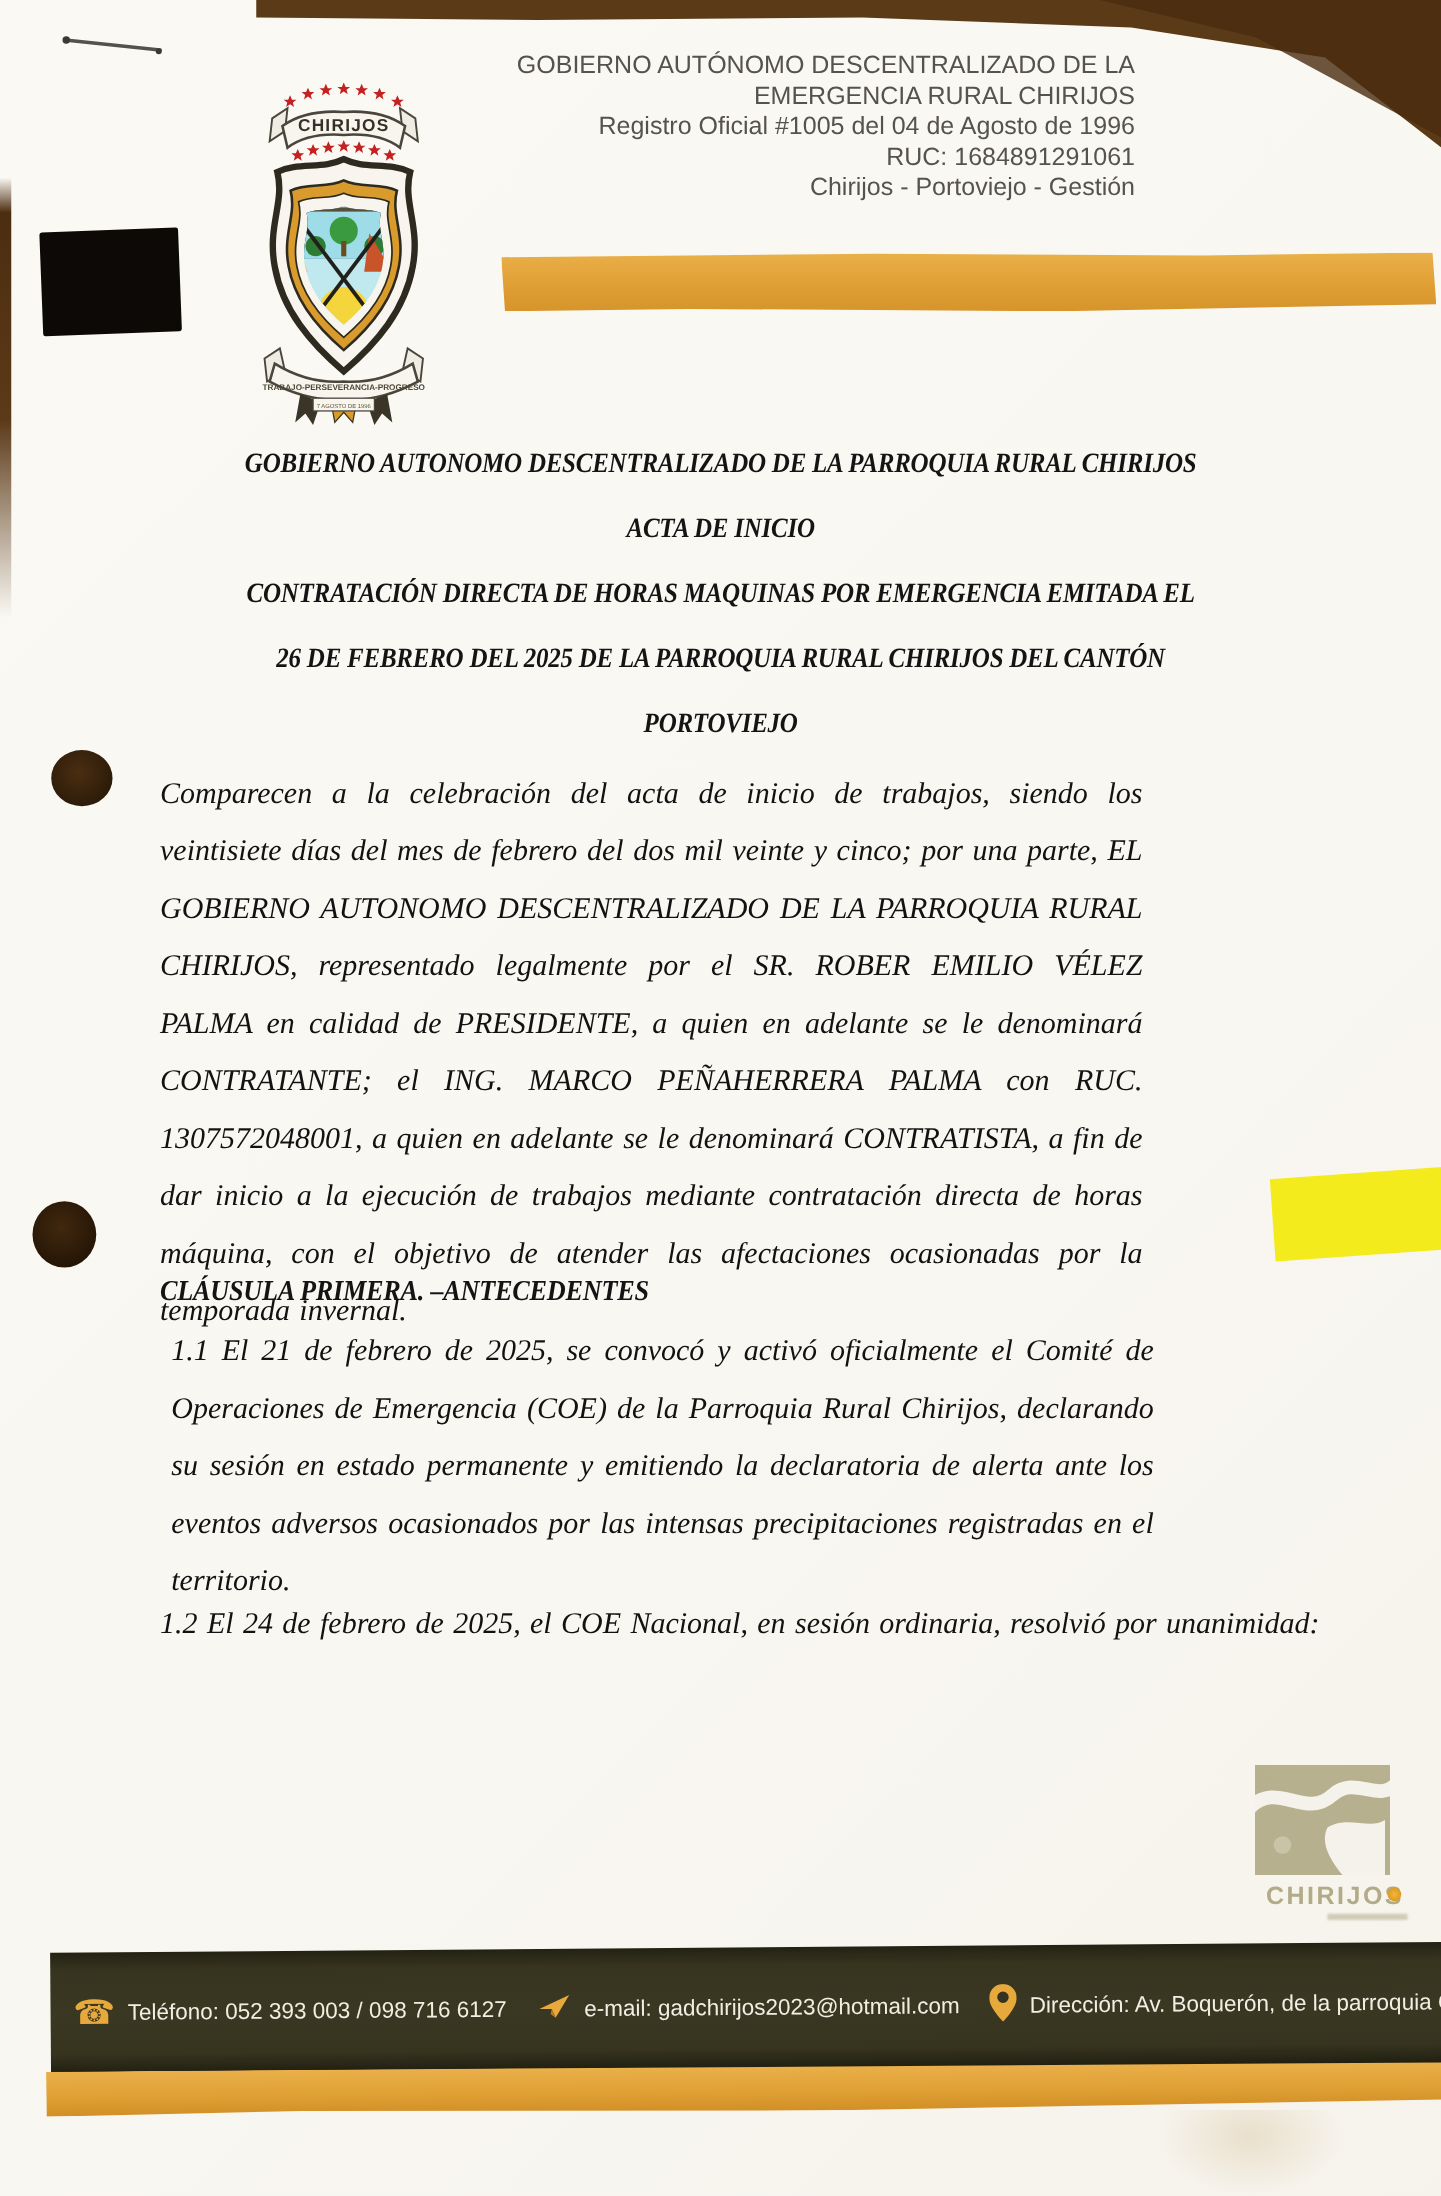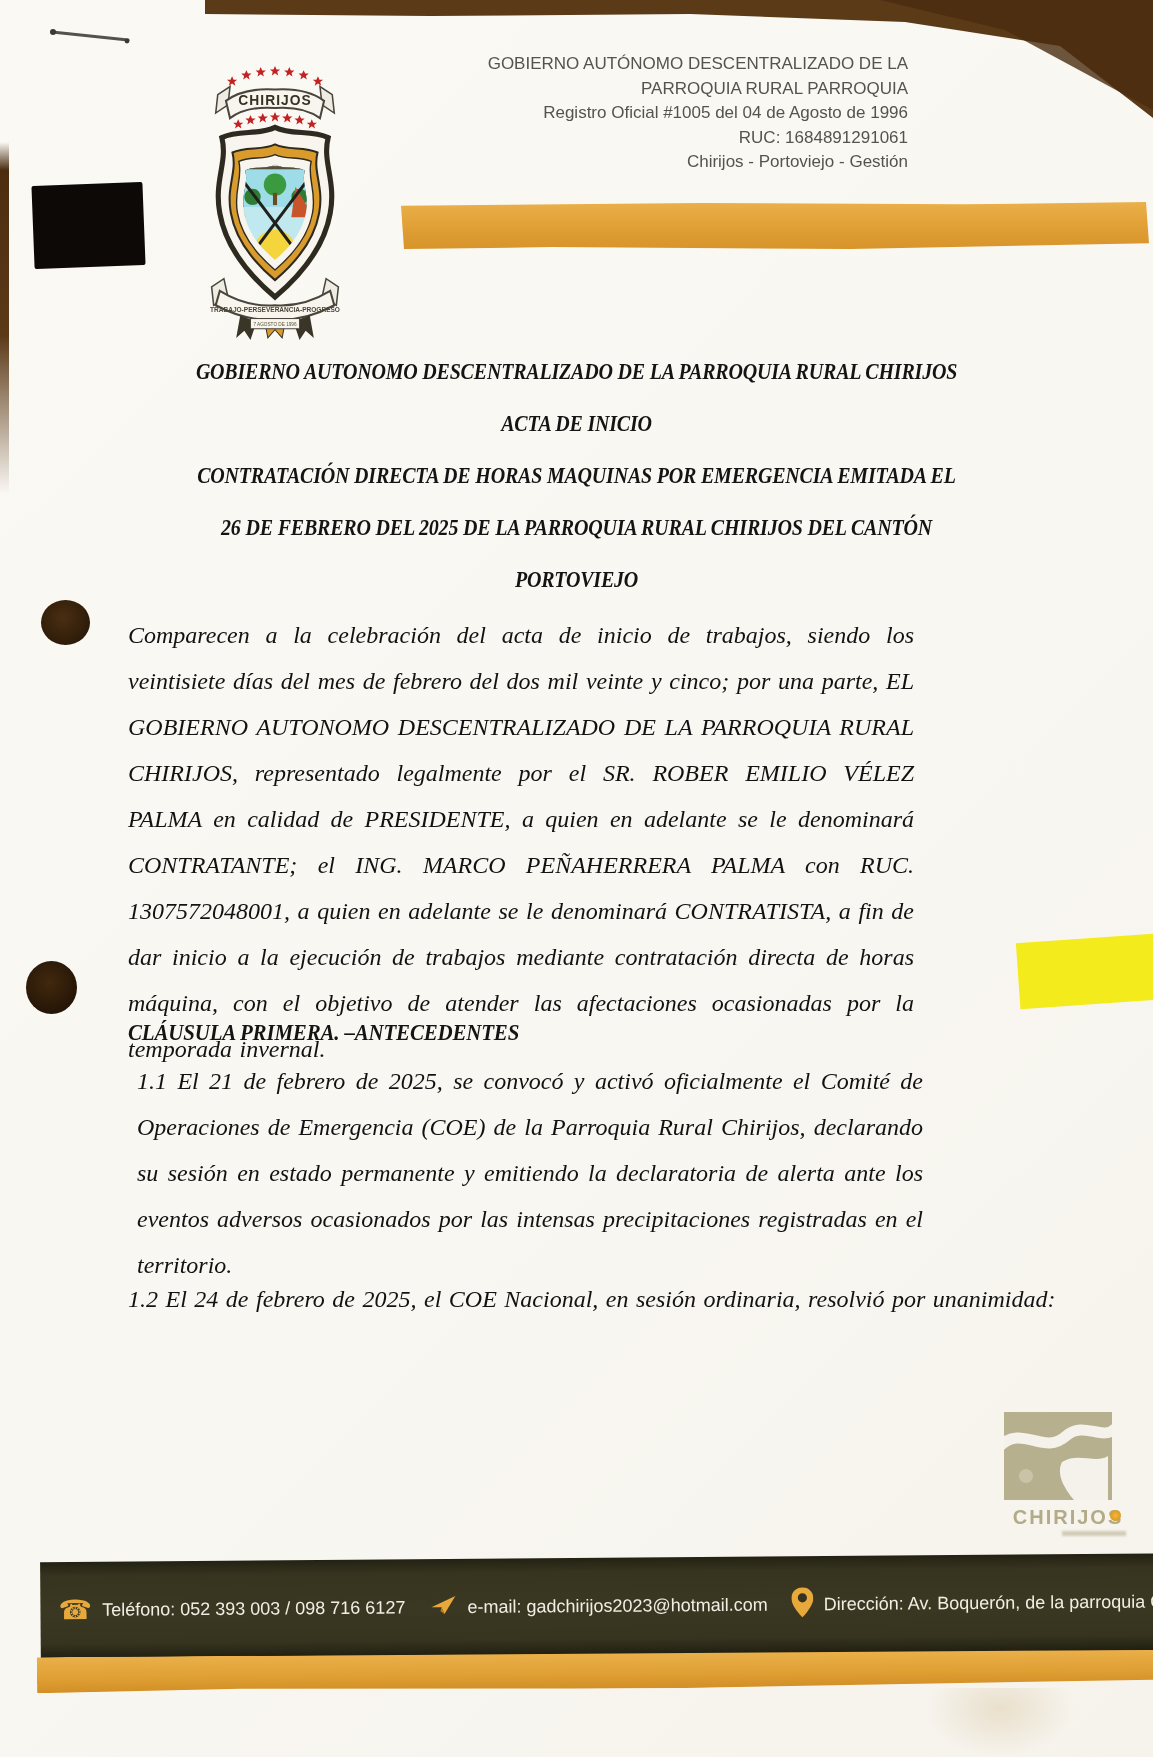--- a/index.html
+++ b/index.html
@@ -21,22 +21,22 @@
   .hole-2{left:26px;top:961px;width:51px;height:53px;
     background:radial-gradient(circle at 45% 40%,#41280e 0%,#2c1a08 55%,#190e04 100%);}
   .yellow-highlight{position:absolute;left:1018px;top:938px;width:150px;height:66px;
     background:#f2ea10;transform:rotate(-4deg);opacity:.95;}
   .speck{position:absolute;left:300px;top:1680px;width:5px;height:8px;background:#2a3340;
     border-radius:50%;transform:rotate(15deg);}
   .bottom-smudge{position:absolute;left:925px;top:1688px;width:150px;height:69px;
     background:radial-gradient(ellipse at 50% 30%,rgba(208,185,140,.35) 0%,rgba(208,185,140,0) 70%);}
   
   .crest{position:absolute;left:192px;top:64px;width:166px;height:276px;}
-  .header-text{position:absolute;left:400px;top:52px;width:508px;text-align:right;
-    font-family:"Liberation Sans", sans-serif;font-size:17px;line-height:24.5px;color:#56534c;}
+  .header-text{position:absolute;left:400px;top:40px;width:508px;text-align:right;
+    font-family:"Liberation Sans", sans-serif;font-size:20px;line-height:24.5px;color:#56534c;}
   .gold-bar{position:absolute;left:401px;top:202px;width:748px;height:47px;
     background:linear-gradient(180deg,#eab04a 0%,#e2a238 45%,#d6942a 100%);
     clip-path:polygon(0% 8%,40% 2%,75% 5%,99.6% 0%,100% 88%,60% 100%,20% 96%,0.4% 100%);}
   
   .title-block{position:absolute;left:120px;top:345px;width:913px;text-align:center;}
   .title-line{white-space:nowrap;height:52px;line-height:52px;
     font-weight:bold;font-style:italic;font-size:20px;letter-spacing:-0.2px;
     transform:scaleY(1.12);transform-origin:center;}
   
   .para{position:absolute;font-style:italic;font-size:24px;line-height:46px;
@@ -170,21 +170,21 @@
 
     <path d="M46,246 L62,252 L56,270 L50,261 L42,268 Z" fill="#3a3527"></path>
     <path d="M114,246 L98,252 L104,270 L110,261 L118,268 Z" fill="#3a3527"></path>
     <path d="M70,252 L90,252 L87,268 L80,260 L73,268 Z" fill="#d99b2c" stroke="#3a3527" stroke-width="1"></path>
     <rect x="56" y="249" width="48" height="10" fill="#f7f5ee" stroke="#4a463c" stroke-width="1"></rect>
     <text x="80" y="256.5" text-anchor="middle" font-family="Liberation Sans, sans-serif" font-size="4.6" fill="#5c5232">7 AGOSTO DE 1996</text>
   </svg>
 
   <div class="header-text">
     <div>GOBIERNO AUTÓNOMO DESCENTRALIZADO DE LA</div>
-    <div>PARROQUIA RURAL PARROQUIA</div>
+    <div>EMERGENCIA RURAL CHIRIJOS</div>
     <div>Registro Oficial #1005  del 04 de Agosto de 1996</div>
     <div>RUC: 1684891291061</div>
     <div>Chirijos - Portoviejo - Gestión</div>
   </div>
 
   <div class="gold-bar"></div>
 
   <div class="title-block">
     <div class="title-line">GOBIERNO AUTONOMO DESCENTRALIZADO DE LA PARROQUIA RURAL CHIRIJOS</div>
     <div class="title-line">ACTA DE INICIO</div>

